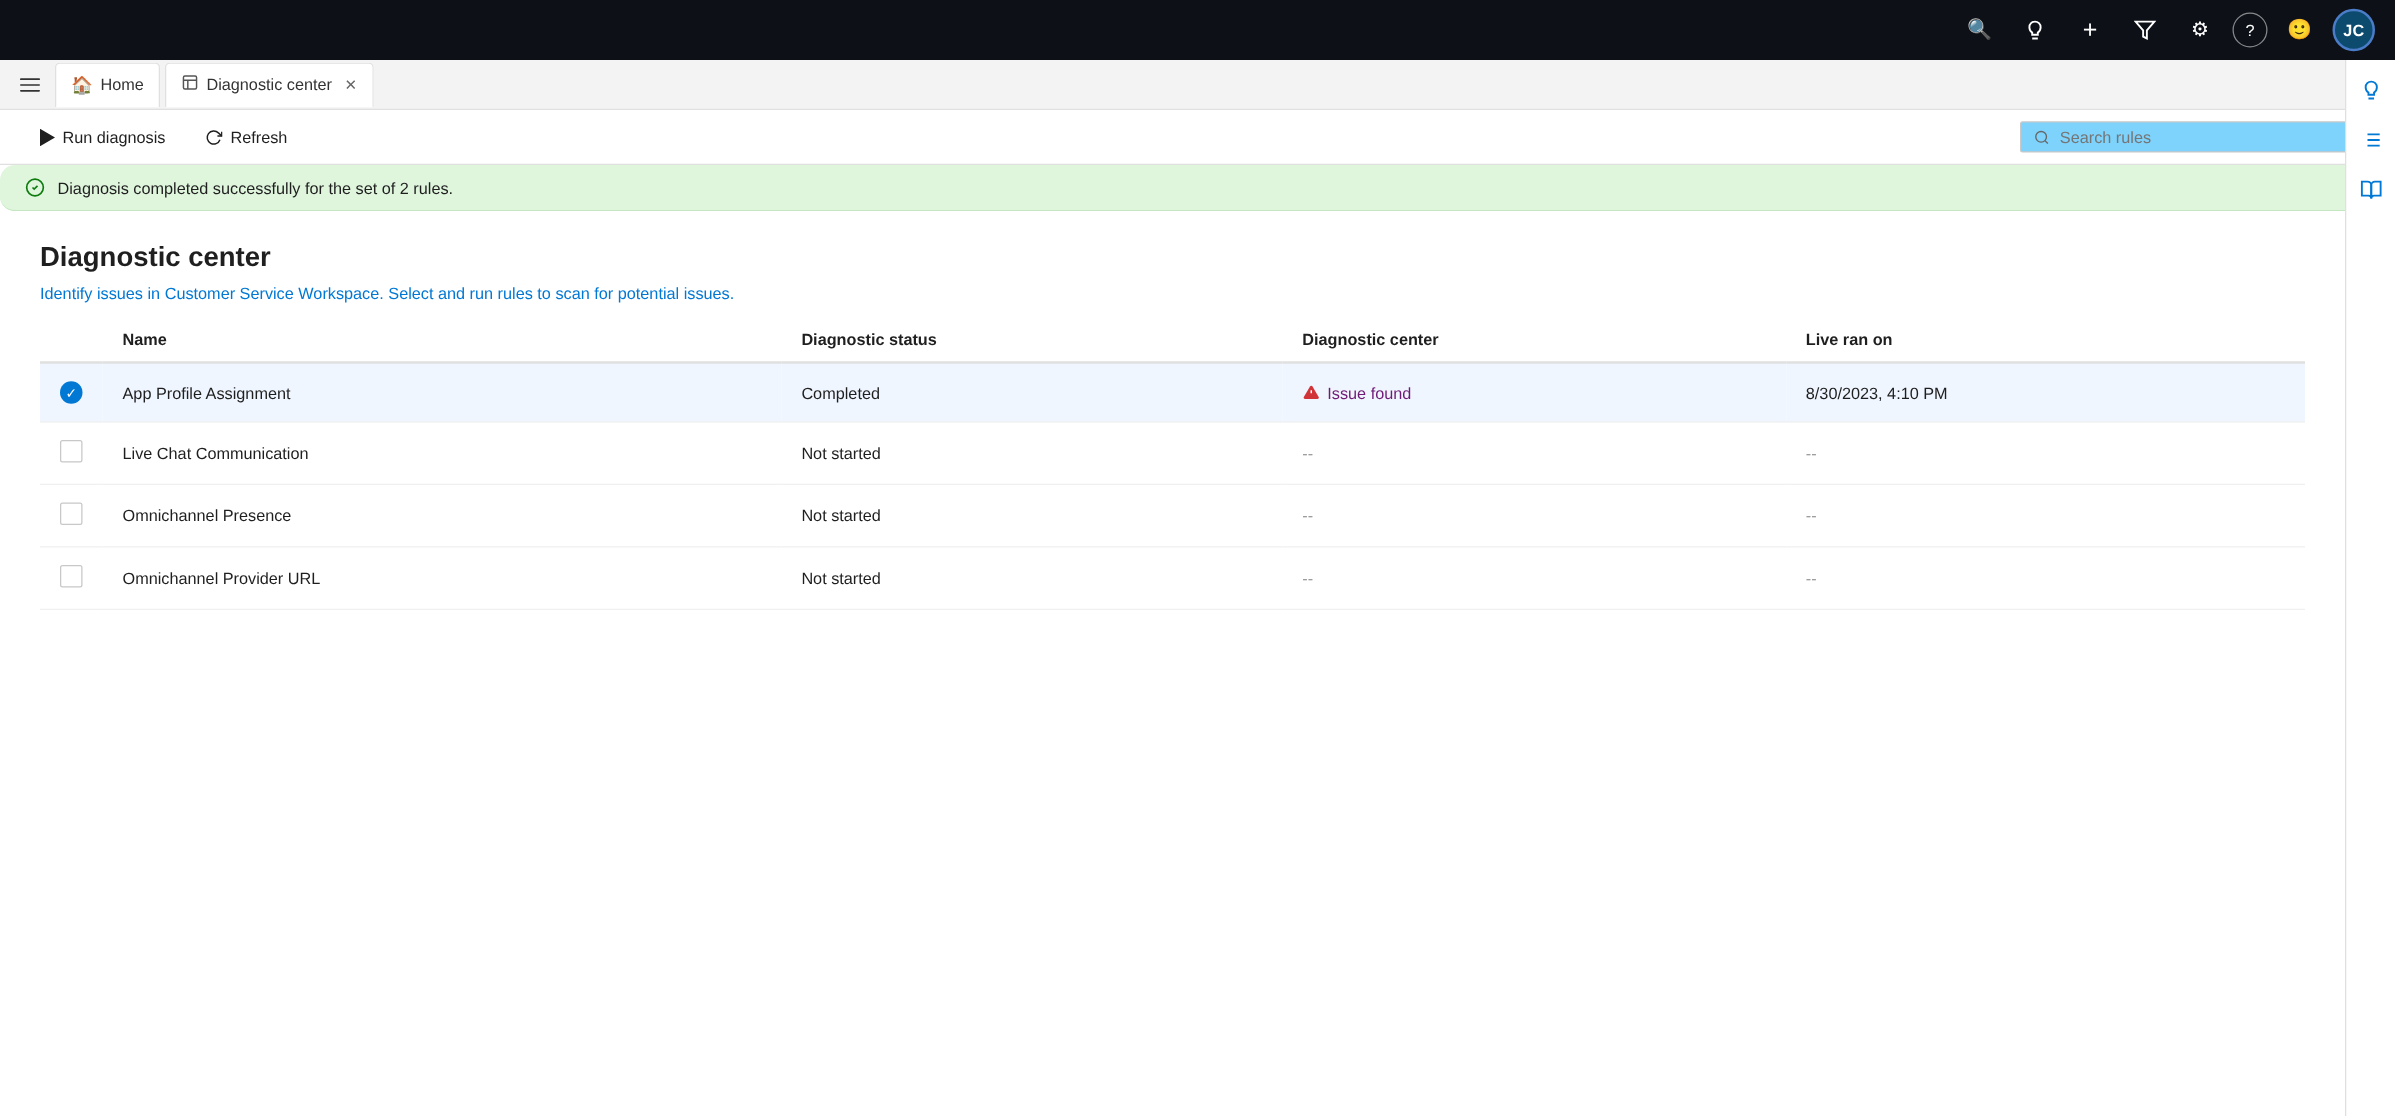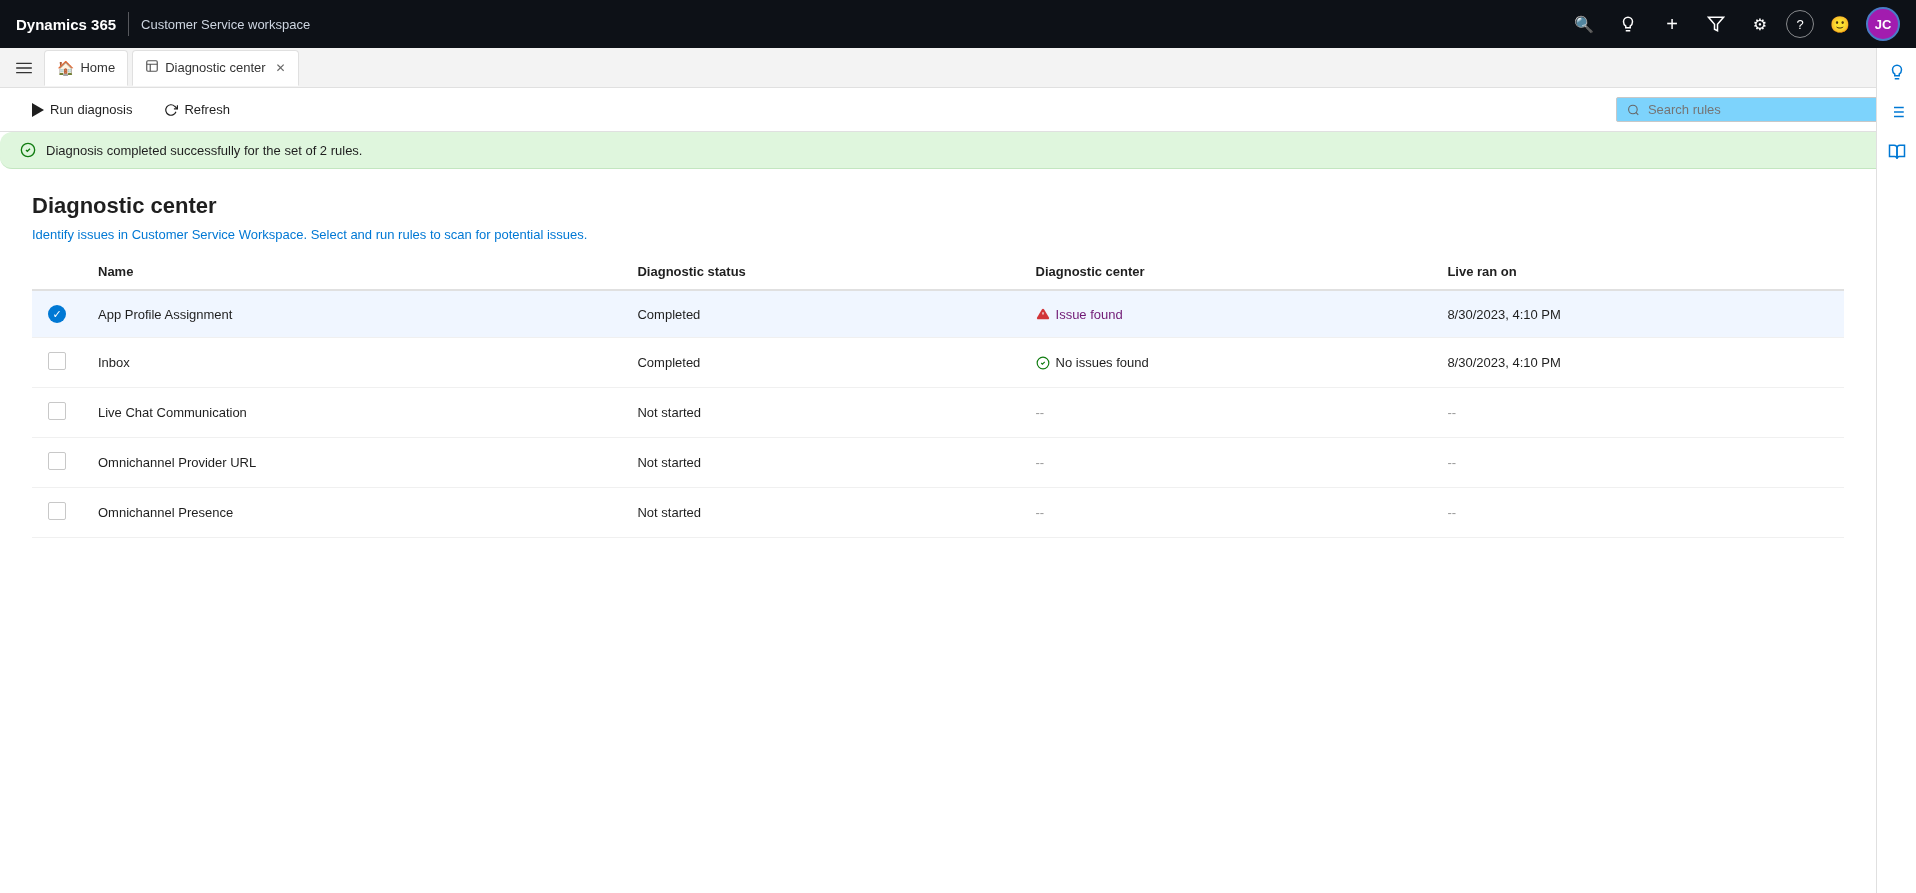--- a/index.html
+++ b/index.html
@@ -51,21 +51,21 @@
       color: #fff;
       cursor: pointer;
       font-size: 16px;
       background: transparent;
       border: none;
     }
     .avatar-btn {
       width: 34px;
       height: 34px;
       border-radius: 50%;
-      background: #a21caf;
+      background: #0c4a6e;
       color: #fff;
       display: flex;
       align-items: center;
       justify-content: center;
       font-size: 13px;
       font-weight: 600;
       cursor: pointer;
       border: 2px solid #4a7cc7;
     }
 
@@ -279,25 +279,20 @@
       align-items: center;
       gap: 6px;
       color: #1f1f1f;
     }
     .dash-text { color: #999; }
   </style>
 </head>
 <body>
 
 <div class="top-nav">
-  <div class="top-nav-brand">
-    <span class="top-nav-title">Dynamics 365</span>
-    <div class="top-nav-divider"></div>
-    <span class="top-nav-subtitle">Customer Service workspace</span>
-  </div>
   <div class="top-nav-spacer"></div>
   <div class="top-nav-icons">
     <button class="top-nav-icon-btn">🔍</button>
     <button class="top-nav-icon-btn">
       <svg width="18" height="18" viewBox="0 0 24 24" fill="none" stroke="currentColor" stroke-width="2">
         <path d="M9 21h6M12 3a6 6 0 0 1 6 6c0 2.4-1.2 4.5-3 5.7V17H9v-2.3C7.2 13.5 6 11.4 6 9a6 6 0 0 1 6-6z"></path>
       </svg>
     </button>
     <button class="top-nav-icon-btn" style="font-size:20px;font-weight:300;">+</button>
     <button class="top-nav-icon-btn">
@@ -420,49 +415,34 @@
           <line x1="12" y1="9" x2="12" y2="13" stroke="#fff" stroke-width="2"></line>
           <line x1="12" y1="17" x2="12.01" y2="17" stroke="#fff" stroke-width="2"></line>
         </svg>
         Issue found
       </span>
           </td>
           <td>8/30/2023, 4:10 PM</td>
         </tr>
         <tr>
           <td class="checkbox-cell"><span class="checkbox-unchecked"></span></td>
-          <td>Inbox</td>
-          <td>Completed</td>
-          <td>
-            <span class="result-ok">
-        <svg width="14" height="14" viewBox="0 0 24 24" fill="none">
-          <circle cx="12" cy="12" r="10" stroke="#107c10" stroke-width="2"></circle>
-          <path d="M9 12l2 2 4-4" stroke="#107c10" stroke-width="2" fill="none"></path>
-        </svg>
-        No issues found
-      </span>
-          </td>
-          <td>8/30/2023, 4:10 PM</td>
+          <td>Live Chat Communication</td>
+          <td>Not started</td>
+          <td><span class="dash-text">--</span></td>
+          <td><span class="dash-text">--</span></td>
         </tr>
         <tr>
           <td class="checkbox-cell"><span class="checkbox-unchecked"></span></td>
-          <td>Live Chat Communication</td>
+          <td>Omnichannel Presence</td>
           <td>Not started</td>
           <td><span class="dash-text">--</span></td>
           <td><span class="dash-text">--</span></td>
         </tr>
         <tr>
           <td class="checkbox-cell"><span class="checkbox-unchecked"></span></td>
           <td>Omnichannel Provider URL</td>
           <td>Not started</td>
           <td><span class="dash-text">--</span></td>
           <td><span class="dash-text">--</span></td>
         </tr>
-        <tr>
-          <td class="checkbox-cell"><span class="checkbox-unchecked"></span></td>
-          <td>Omnichannel Presence</td>
-          <td>Not started</td>
-          <td><span class="dash-text">--</span></td>
-          <td><span class="dash-text">--</span></td>
-        </tr>
       </tbody>
   </table>
 </div>
 
 </body></html>

